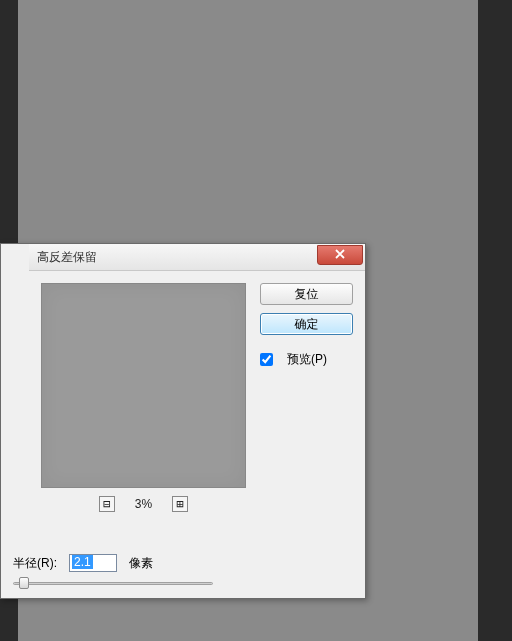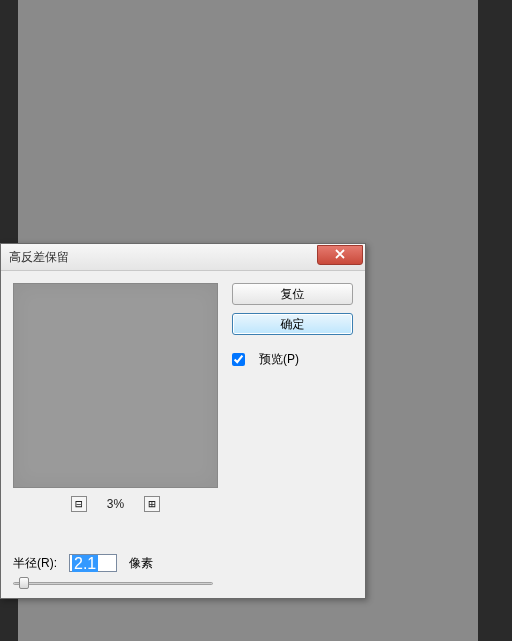--- a/index.html
+++ b/index.html
@@ -22,20 +22,21 @@
     }
     .dialog {
       position: absolute;
       left: 0;
       top: 243px;
       width: 366px;
       height: 356px;
       background: #f0f0f0;
       border: 1px solid #6a6a6a;
       box-shadow: 2px 2px 6px rgba(0,0,0,0.3);
+      padding-left: 28px;
     }
     .titlebar {
       display: flex;
       align-items: center;
       justify-content: space-between;
       height: 27px;
       background: linear-gradient(to bottom, #f7f7f7, #e5e5e5);
       border-bottom: 1px solid #c8c8c8;
       padding-left: 8px;
     }
@@ -139,21 +140,21 @@
       align-items: center;
       gap: 12px;
       font-size: 12px;
     }
     .radius-input {
       width: 48px;
       height: 18px;
       border: 1px solid #7a8aa0;
       background: #fff;
       padding: 0 2px;
-      font-size: 16px;
+      font-size: 12px;
     }
     .radius-input .sel {
       background: #3399ff;
       color: #fff;
       padding: 0 2px;
     }
     .slider-wrap {
       position: absolute;
       left: 12px;
       bottom: 8px;

